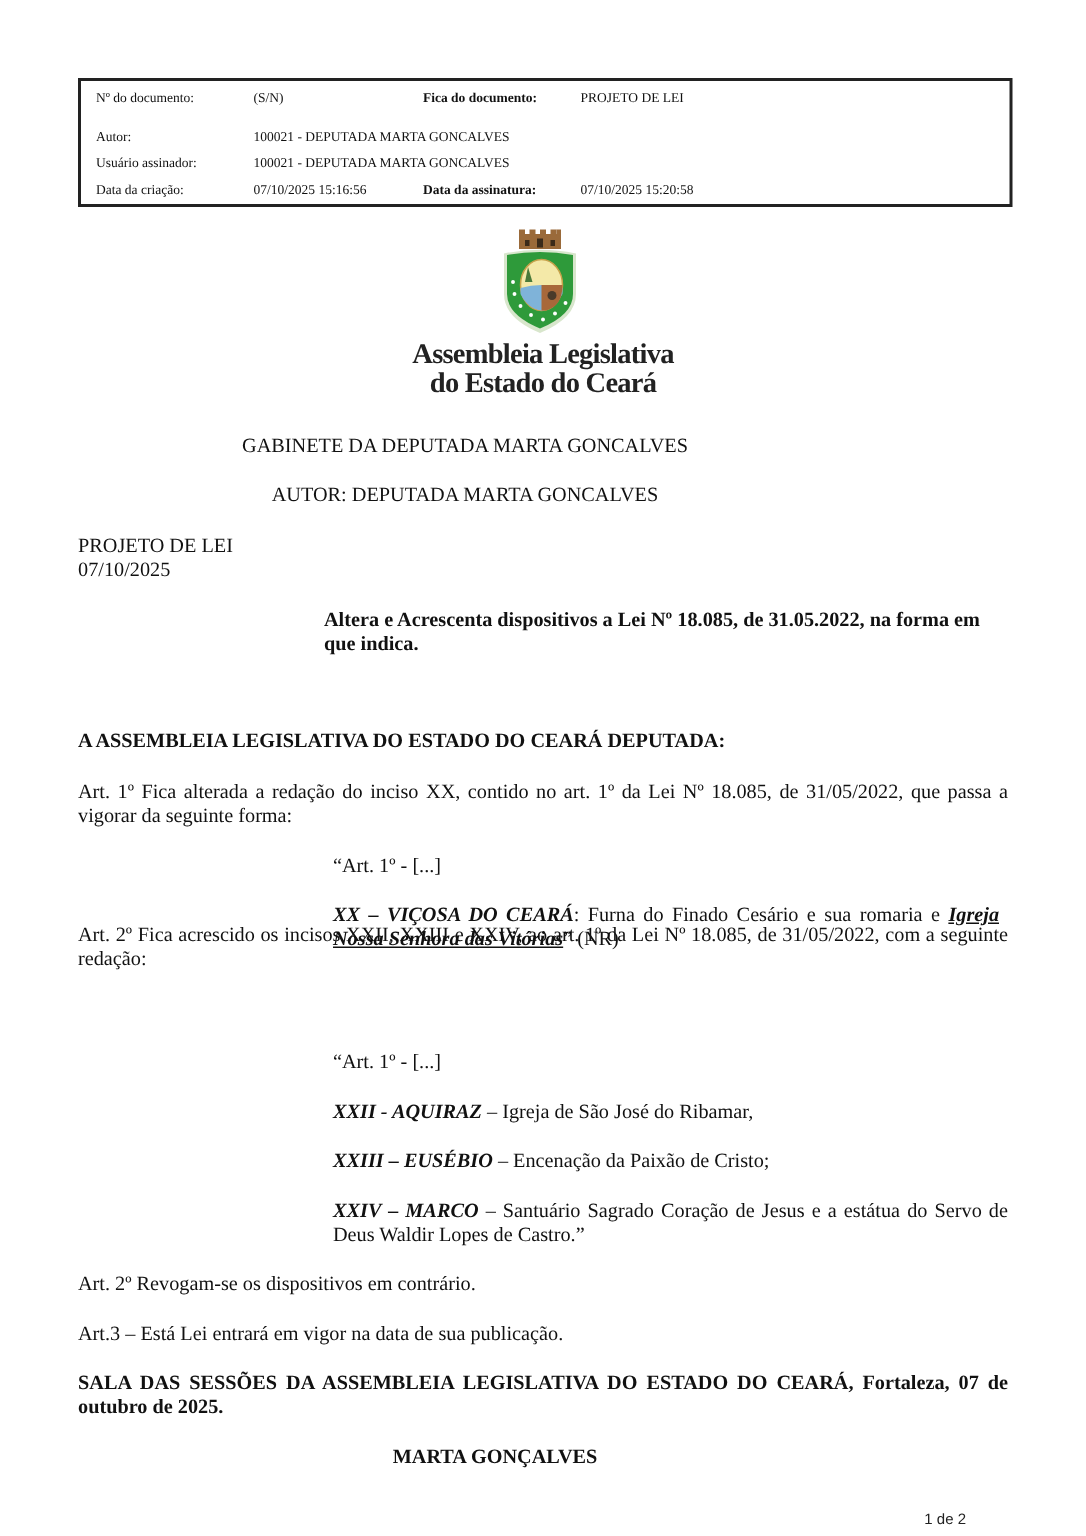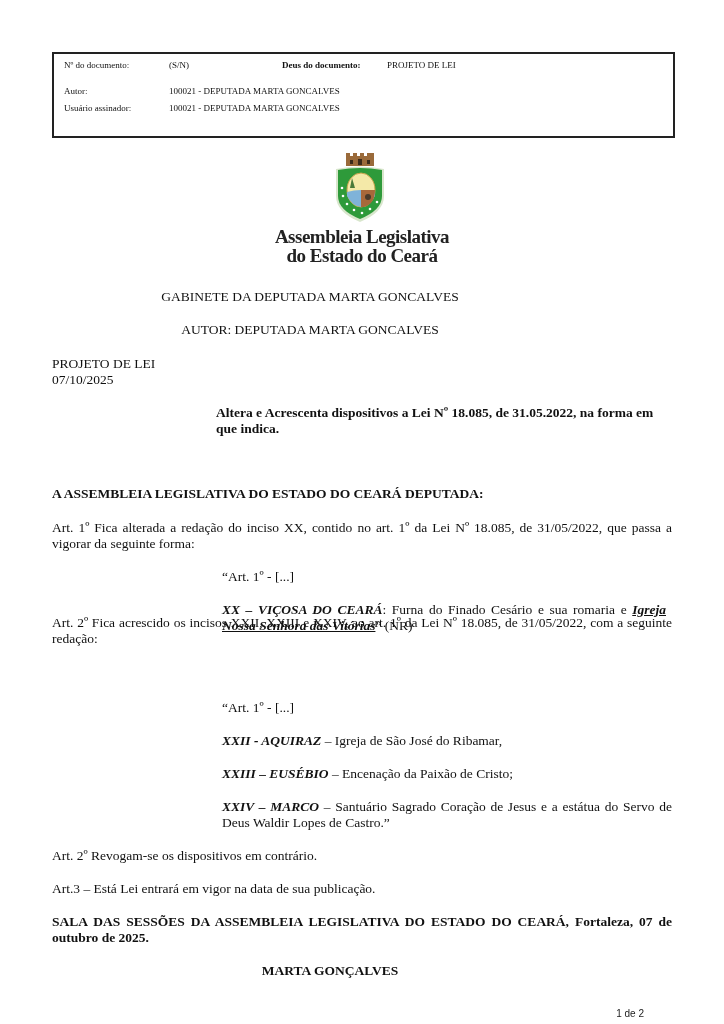--- a/index.html
+++ b/index.html
@@ -33,30 +33,36 @@
     .u { text-decoration: underline; }
     .footer-page { position: absolute; right: 80px; top: 1008px; font-family: "Liberation Sans", "DejaVu Sans", sans-serif; font-size: 10px; color: #222; text-align: right; }
   </style>
 </head>
 <body>
 
 <div class="meta-box">
   <div class="meta-row" style="top:4px;">
     <span class="meta-label">Nº do documento:</span>
     <span class="meta-value">(S/N)</span>
-    <span class="meta-label2">Deus do documento:</span>
+    <span class="meta-label2">Fica do documento:</span>
     <span class="meta-value2">PROJETO DE LEI</span>
   </div>
   <div class="meta-row" style="top:30px;">
     <span class="meta-label">Autor:</span>
     <span class="meta-value">100021 - DEPUTADA MARTA GONCALVES</span>
   </div>
   <div class="meta-row" style="top:47px;">
     <span class="meta-label">Usuário assinador:</span>
     <span class="meta-value">100021 - DEPUTADA MARTA GONCALVES</span>
+  </div>
+  <div class="meta-row" style="top:65px;">
+    <span class="meta-label">Data da criação:</span>
+    <span class="meta-value">07/10/2025 15:16:56</span>
+    <span class="meta-label2">Data da assinatura:</span>
+    <span class="meta-value2">07/10/2025 15:20:58</span>
   </div>
 </div>
 
 <svg class="logo" viewBox="0 0 64 72">
 
   <rect x="18" y="4" width="28" height="10" fill="#9a6a3a"></rect>
   <rect x="18" y="1" width="4" height="4" fill="#9a6a3a"></rect>
   <rect x="25" y="1" width="4" height="4" fill="#9a6a3a"></rect>
   <rect x="32" y="1" width="4" height="4" fill="#9a6a3a"></rect>
   <rect x="39" y="1" width="4" height="4" fill="#9a6a3a"></rect>

